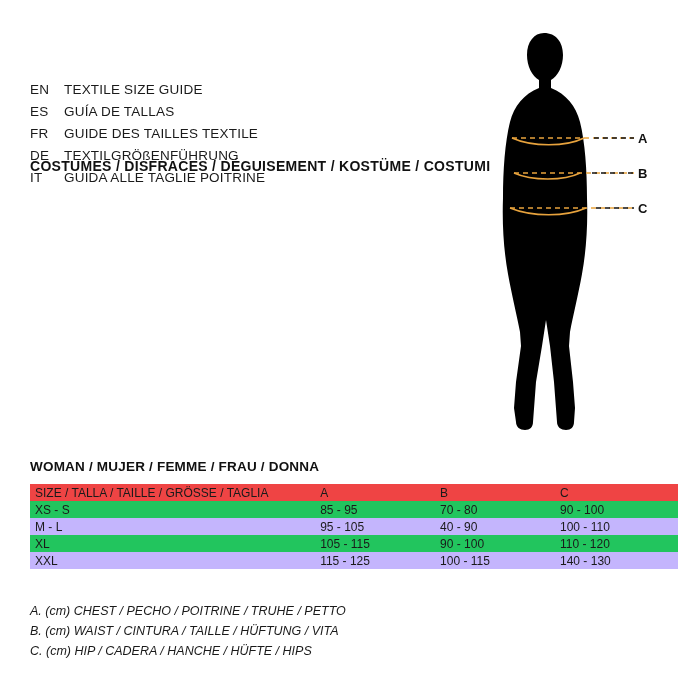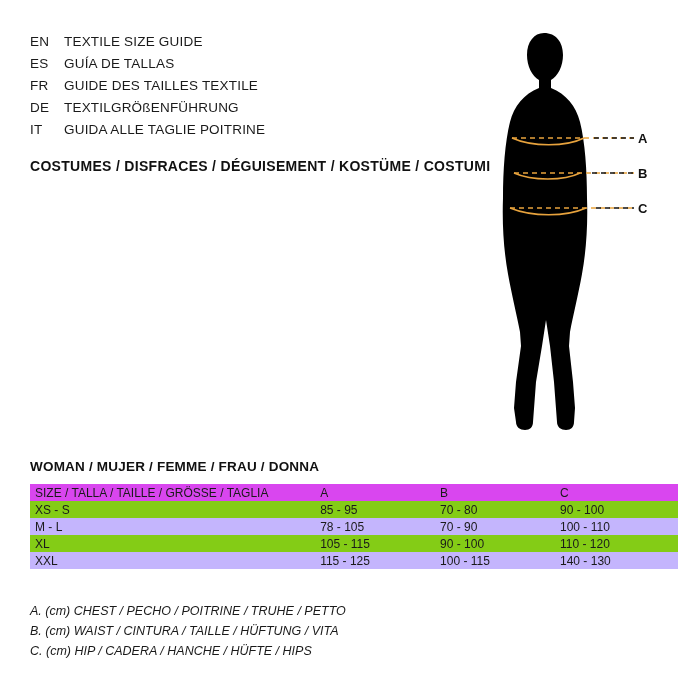--- a/index.html
+++ b/index.html
@@ -37,20 +37,21 @@
     font-size: 13.5px;
     letter-spacing: 0.2px;
   }
   .lang-code {
     width: 34px;
     flex: 0 0 34px;
     color: #1a1a1a;
   }
   .lang-text {
     color: #1a1a1a;
+    margin-top: 48px;
   }
 
   .costumes-line {
     position: absolute;
     left: 26px;
     top: 158px;
     font-size: 14px;
     font-weight: bold;
     letter-spacing: 0.3px;
     color: #111;
@@ -104,27 +105,27 @@
   }
   .size-table td, .size-table th {
     padding: 0;
     height: 17px;
     vertical-align: middle;
     font-weight: normal;
     text-align: left;
     color: #1a1a1a;
   }
   .size-table tr.head-row {
-    background: #d946ef;
+    background: #ef4444;
   }
   .size-table tr.alt-row {
     background: #c4b5fd;
   }
   .size-table tr.plain-row {
-    background: #84cc16;
+    background: #22c55e;
   }
   .col-size { width: 288px; padding-left: 5px !important; }
   .col-a { width: 120px; }
   .col-b { width: 120px; }
   .col-c { width: 120px; }
   .size-table td.col-a, .size-table td.col-b, .size-table td.col-c,
   .size-table th.col-a, .size-table th.col-b, .size-table th.col-c {
     padding-left: 2px !important;
   }
 
@@ -216,22 +217,22 @@
         <th class="col-c">C</th>
       </tr>
       <tr class="plain-row">
         <td class="col-size">XS - S</td>
         <td class="col-a">85 - 95</td>
         <td class="col-b">70 - 80</td>
         <td class="col-c">90 - 100</td>
       </tr>
       <tr class="alt-row">
         <td class="col-size">M - L</td>
-        <td class="col-a">78 - 105</td>
-        <td class="col-b">70 - 90</td>
+        <td class="col-a">95 - 105</td>
+        <td class="col-b">40 - 90</td>
         <td class="col-c">100 - 110</td>
       </tr>
       <tr class="plain-row">
         <td class="col-size">XL</td>
         <td class="col-a">105 - 115</td>
         <td class="col-b">90 - 100</td>
         <td class="col-c">110 - 120</td>
       </tr>
       <tr class="alt-row">
         <td class="col-size">XXL</td>

